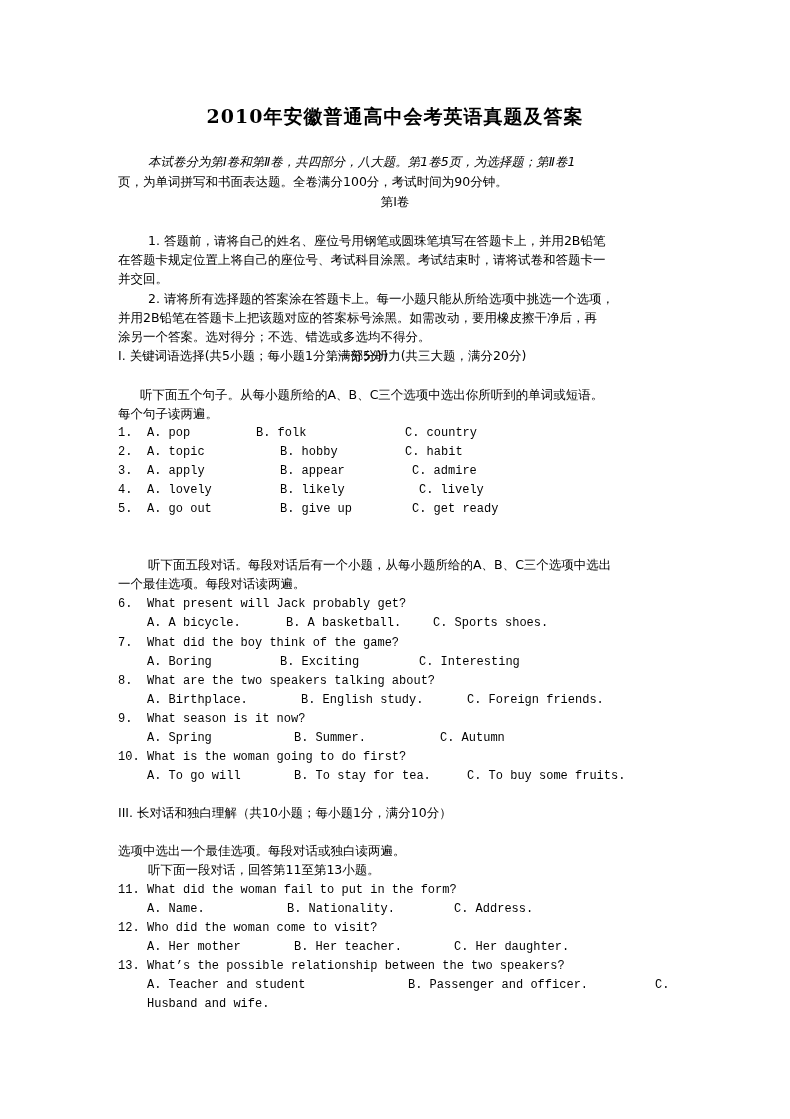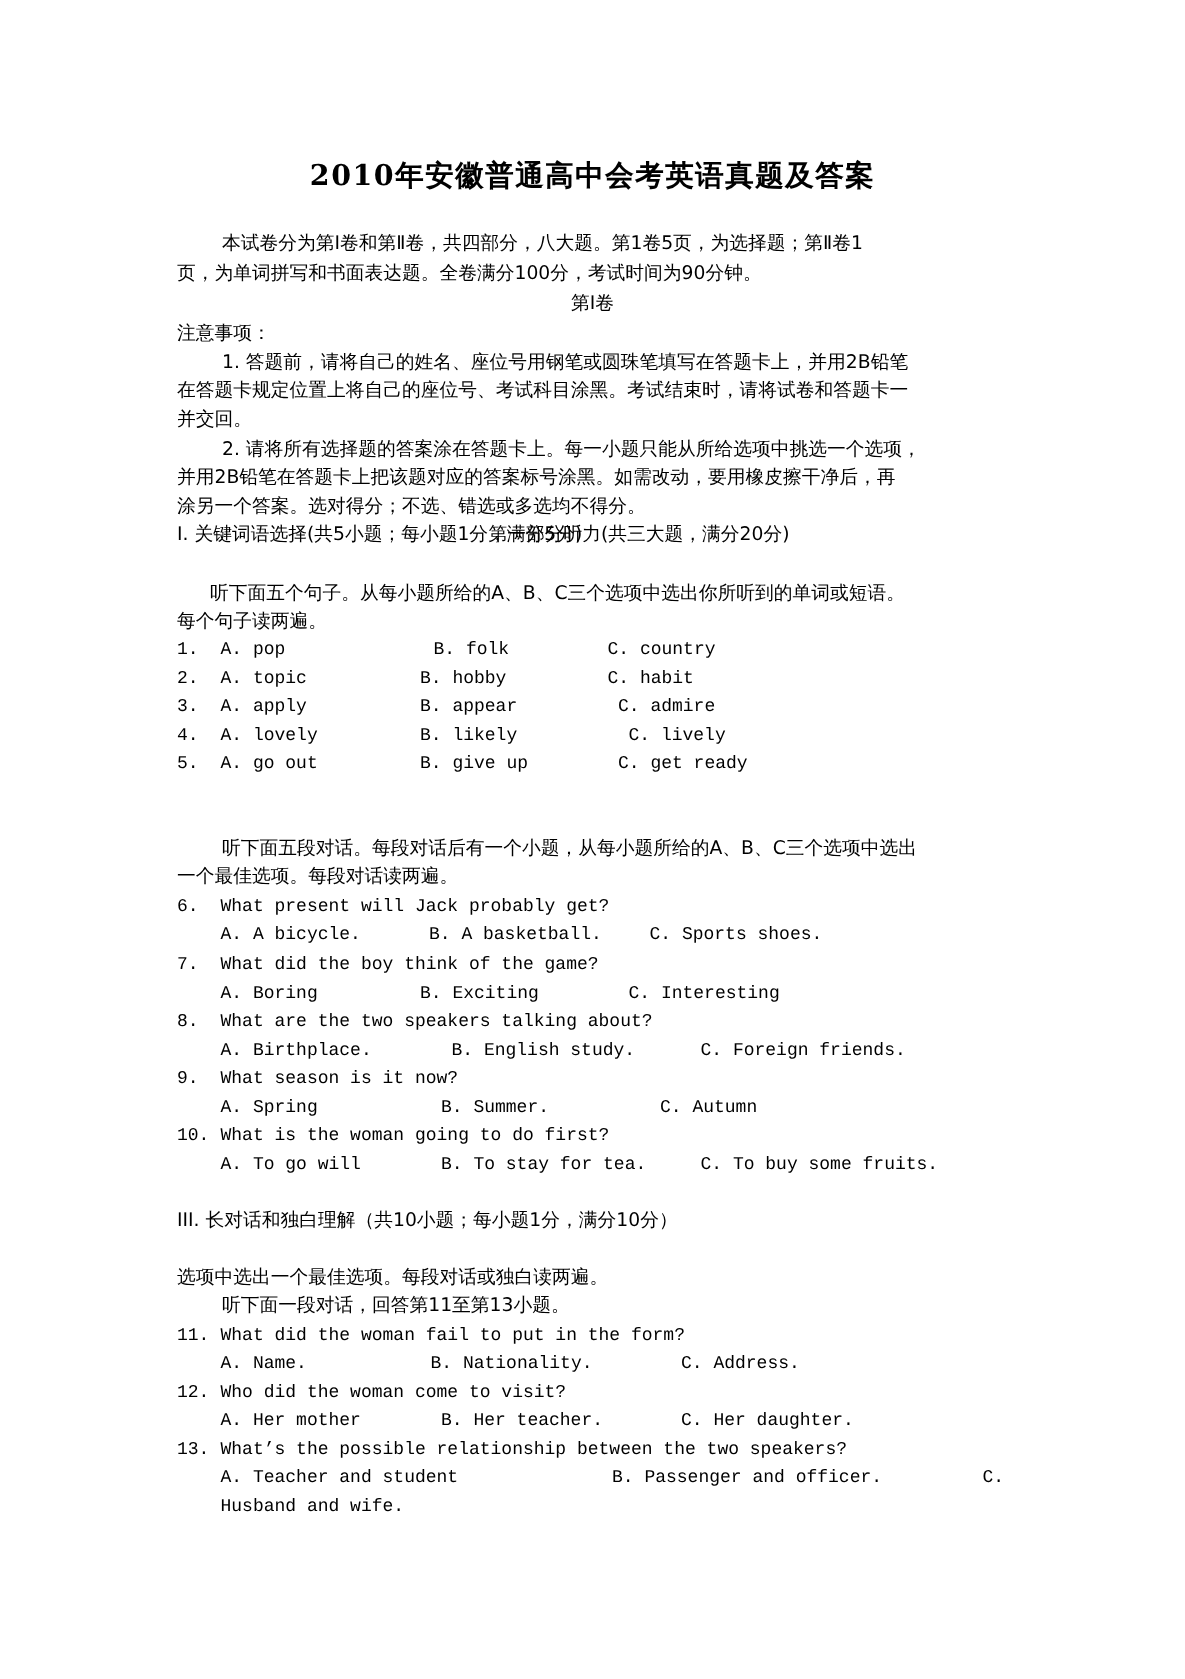--- a/index.html
+++ b/index.html
@@ -13,42 +13,41 @@
   .center { left:0; width:790px; text-align:center; }
   .opt { position:absolute; white-space:nowrap; }
 </style>
 </head>
 <body>
 
 <div class="page">
 
   <div class="title">2010年安徽普通高中会考英语真题及答案</div>
 
-  <div class="line" style="top:152px;text-indent:30px;">本试卷分为第Ⅰ卷和第Ⅱ卷，共四部分，八大题。第1卷5页，为选择题；第Ⅱ卷1</div>
+  <div class="line" style="top:152px;text-indent:30px;font-style:italic;">本试卷分为第Ⅰ卷和第Ⅱ卷，共四部分，八大题。第1卷5页，为选择题；第Ⅱ卷1</div>
   <div class="line" style="top:172px;">页，为单词拼写和书面表达题。全卷满分100分，考试时间为90分钟。</div>
   <div class="line center" style="top:192px;">第Ⅰ卷</div>
 
-  <div class="line" style="top:212px;">注意事项：</div>
   <div class="line" style="top:231px;text-indent:30px;">1.  答题前，请将自己的姓名、座位号用钢笔或圆珠笔填写在答题卡上，并用2B铅笔</div>
   <div class="line" style="top:250px;">在答题卡规定位置上将自己的座位号、考试科目涂黑。考试结束时，请将试卷和答题卡一</div>
   <div class="line" style="top:269px;">并交回。</div>
   <div class="line" style="top:289px;text-indent:30px;">2. 请将所有选择题的答案涂在答题卡上。每一小题只能从所给选项中挑选一个选项，</div>
   <div class="line" style="top:308px;">并用2B铅笔在答题卡上把该题对应的答案标号涂黑。如需改动，要用橡皮擦干净后，再</div>
   <div class="line" style="top:327px;">涂另一个答案。选对得分；不选、错选或多选均不得分。</div>
 
   <div class="line center" style="top:346px;margin-left:31px;">第一部分听力(共三大题，满分20分)</div>
 
   <div class="line" style="top:346px;">I. 关键词语选择(共5小题；每小题1分，满分5分)</div>
   <div class="line" style="top:385px;text-indent:22px;">听下面五个句子。从每小题所给的A、B、C三个选项中选出你所听到的单词或短语。</div>
   <div class="line" style="top:404px;">每个句子读两遍。</div>
 
   <div class="line mono" style="top:424px;">
     <span class="opt" style="left:0">1.</span>
     <span class="opt" style="left:29px">A. pop</span>
-    <span class="opt" style="left:171px">B. folk</span>
+    <span class="opt" style="left:138px">B. folk</span>
     <span class="opt" style="left:287px">C. country</span>
   </div>
   <div class="line mono" style="top:443px;">
     <span class="opt" style="left:0">2.</span>
     <span class="opt" style="left:29px">A. topic</span>
     <span class="opt" style="left:162px">B. hobby</span>
     <span class="opt" style="left:287px">C. habit</span>
   </div>
   <div class="line mono" style="top:462px;">
     <span class="opt" style="left:0">3.</span>

